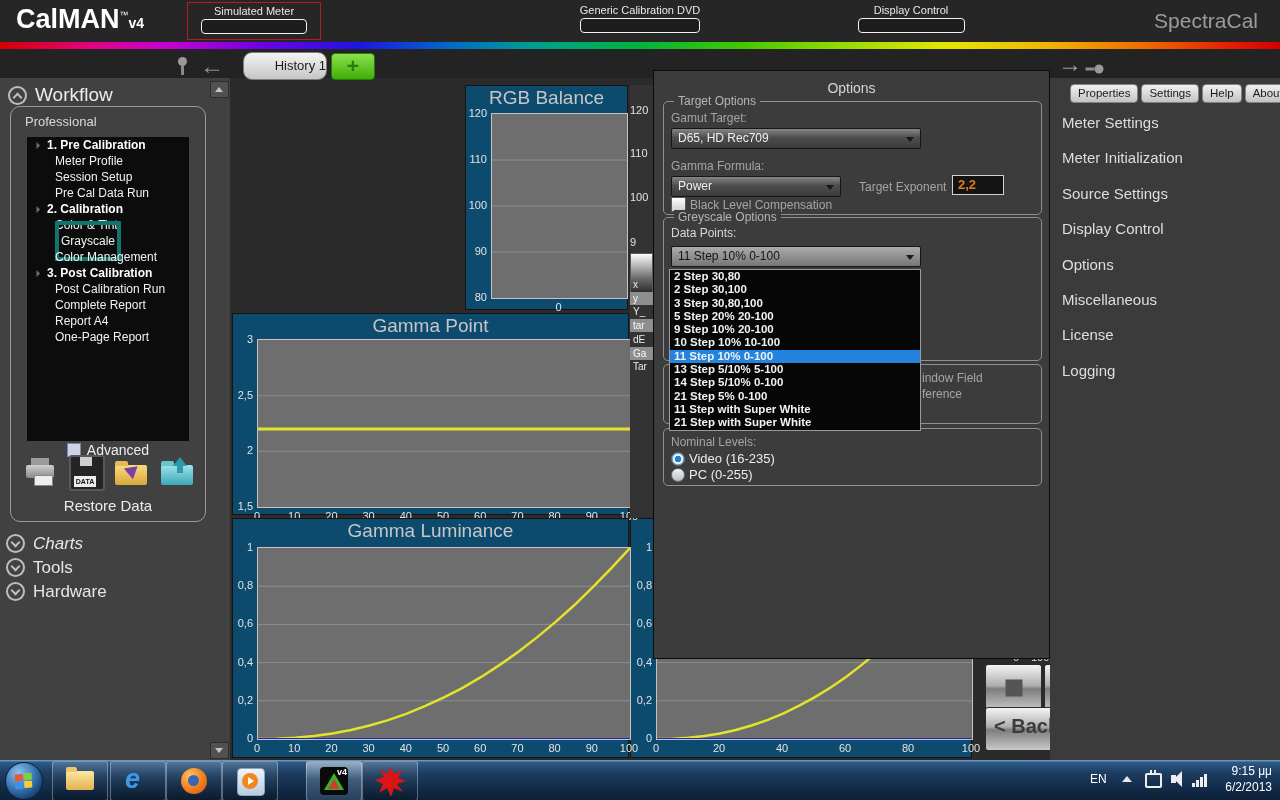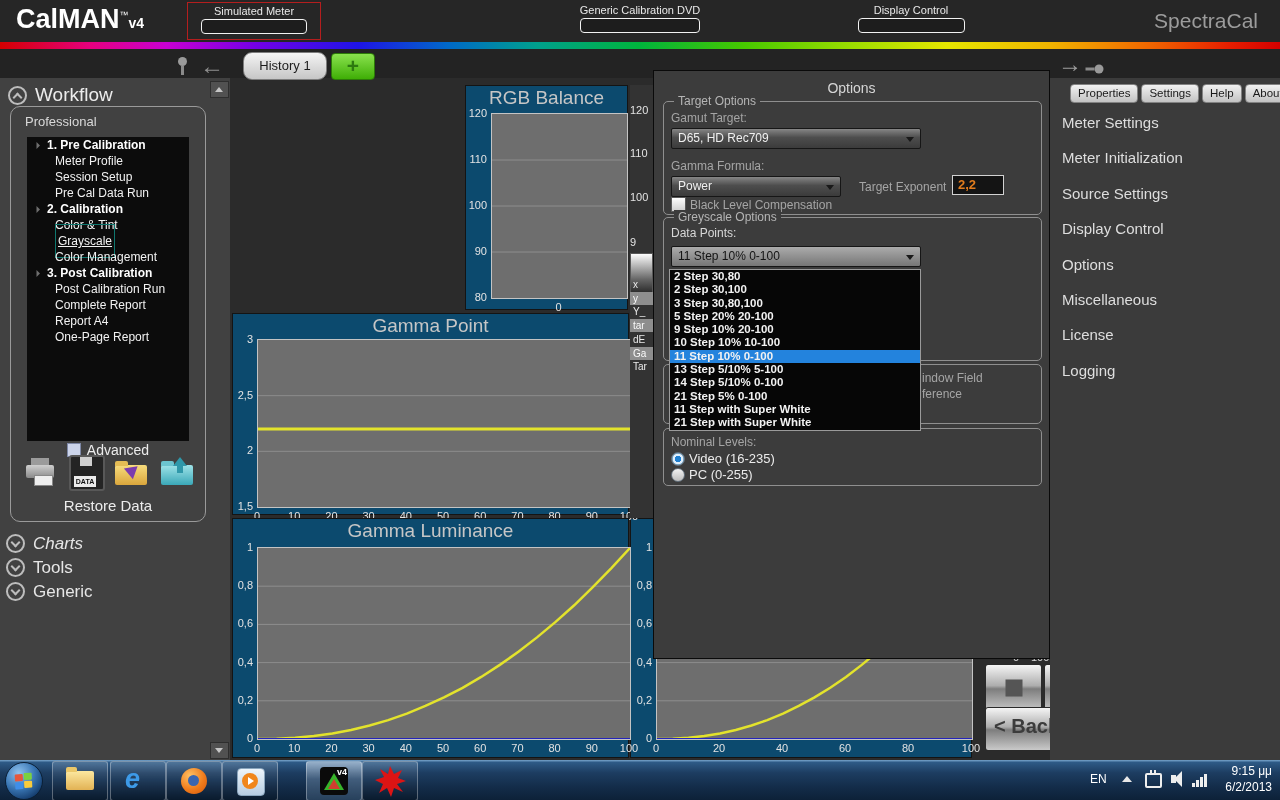--- a/index.html
+++ b/index.html
@@ -21,40 +21,40 @@
   
   .left-sidebar{position:absolute;left:0;top:78px;width:230px;height:682px;background:#414141;z-index:2;}
   .main-bg{position:absolute;left:230px;top:78px;width:820px;height:682px;background:#2b2b2b;z-index:1;}
   .right-panel{position:absolute;left:1050px;top:78px;width:230px;height:682px;background:#3b3b3b;z-index:6;}
   
   .ico-arrow{color:#8f8f8f;font-size:24px;font-weight:bold;line-height:20px;}
   .pin-head{width:9px;height:9px;border-radius:50%;background:#9a9a9a;}
   .pin-stem{width:3px;height:9px;background:#8a8a8a;margin:0 auto;}
   
   .tab{position:absolute;left:243px;top:52px;width:82px;height:26px;background:linear-gradient(#f4f4f4,#c6c6c6);
-       border:1px solid #7d7d7d;border-radius:9px;color:#1c1c1c;font-size:13px;text-align:center;line-height:26px;z-index:7;}
+       border:1px solid #7d7d7d;border-radius:9px;color:#1c1c1c;font-size:13px;text-align:right;line-height:26px;z-index:7;}
   .plusbtn{position:absolute;left:331px;top:53px;width:42px;height:25px;background:linear-gradient(#8ae24e,#3fae06);
        border:1px solid #2c7a08;border-radius:4px;color:#2d7a10;font-size:21px;font-weight:bold;text-align:center;line-height:23px;z-index:7;}
   
   .chev{display:inline-block;width:15px;height:15px;border:2px solid #bdbdbd;border-radius:50%;position:relative;vertical-align:middle;}
   .chev::after{content:"";position:absolute;left:4px;top:3px;width:5px;height:5px;border-left:2px solid #bdbdbd;border-bottom:2px solid #bdbdbd;transform:rotate(-45deg);}
   .chev.up::after{transform:rotate(135deg);top:6px;}
   .wf-title{color:#ececec;font-size:19px;vertical-align:middle;margin-left:8px;}
   .scrbtn{position:absolute;width:17px;height:15px;background:#515151;border:1px solid #2e2e2e;}
   .scrbtn::after{content:"";position:absolute;left:4px;}
   .scr-up::after{top:5px;border-left:4px solid transparent;border-right:4px solid transparent;border-bottom:5px solid #c6c6c6;}
   .scr-dn::after{top:5px;border-left:4px solid transparent;border-right:4px solid transparent;border-top:5px solid #c6c6c6;}
   .profile-panel{position:absolute;left:10px;top:28px;width:194px;height:414px;border:1px solid #9a9a9a;border-radius:10px;}
   .profile-name{position:absolute;left:14px;top:7px;color:#d9d9d9;font-size:13px;}
   .tree-box{position:absolute;left:16px;top:30px;width:162px;height:304px;background:#0c0c0c;overflow:hidden;}
   .trow{position:relative;height:16px;line-height:16px;font-size:12px;color:#f2f2f2;white-space:nowrap;}
   .trow.group{font-weight:bold;color:#fff;padding-left:20px;}
   .trow.item,.trow.selected{padding-left:28px;}
   .trow .tri{position:absolute;left:7px;top:6px;width:0;height:0;border-left:5px solid transparent;border-top:5px solid #6f6f6f;transform:rotate(45deg);}
-  .trow .sel{border:1px solid #0f766e;padding:9px 2px;text-decoration:underline;}
+  .trow .sel{border:4px solid #0f766e;padding:9px 2px;}
   .adv-cb{display:inline-block;width:12px;height:12px;background:#ccd4ea;border:1px solid #7e88a6;vertical-align:-2px;}
   .adv-lab{color:#ececec;font-size:14px;margin-left:6px;}
   .restore{position:absolute;left:0;top:390px;width:194px;text-align:center;color:#ececec;font-size:15px;}
   .side-sec{position:absolute;left:6px;color:#e6e6e6;font-size:17px;}
   .side-sec .lab{margin-left:8px;vertical-align:middle;}
   
   .icn{position:absolute;width:38px;height:38px;}
   .printer-b{position:absolute;left:5px;top:12px;width:28px;height:13px;background:linear-gradient(#cfcfcf,#8a8a8a);border-radius:2px;}
   .printer-t{position:absolute;left:10px;top:5px;width:18px;height:8px;background:#9b9b9b;}
   .printer-p{position:absolute;left:13px;top:22px;width:17px;height:9px;background:#eee;border:1px solid #888;}
@@ -232,21 +232,21 @@
           <span class="folder teal">
             <span class="ftab"></span>
             <span class="up-arrow"></span>
           </span>
         </div>
       <div class="restore">Restore Data</div>
     </div>
     <div id="side-sections">
         <div class="side-sec" style="top: 455px; font-style: italic;"><span class="chev"></span><span class="lab">Charts</span></div>
         <div class="side-sec" style="top: 479px;"><span class="chev"></span><span class="lab">Tools</span></div>
-        <div class="side-sec" style="top: 503px;"><span class="chev"></span><span class="lab">Generic</span></div>
+        <div class="side-sec" style="top: 503px;"><span class="chev"></span><span class="lab">Hardware</span></div>
       </div>
   </div>
 
   <div class="abs" style="left:178px;top:57px;z-index:7;">
       <div class="pin-head"></div>
       <div class="pin-stem"></div>
     </div>
   <div class="abs ico-arrow" style="left:200px;top:56px;z-index:7;">←</div>
   <div class="tab">History 1</div>
   <div class="plusbtn">+</div>

